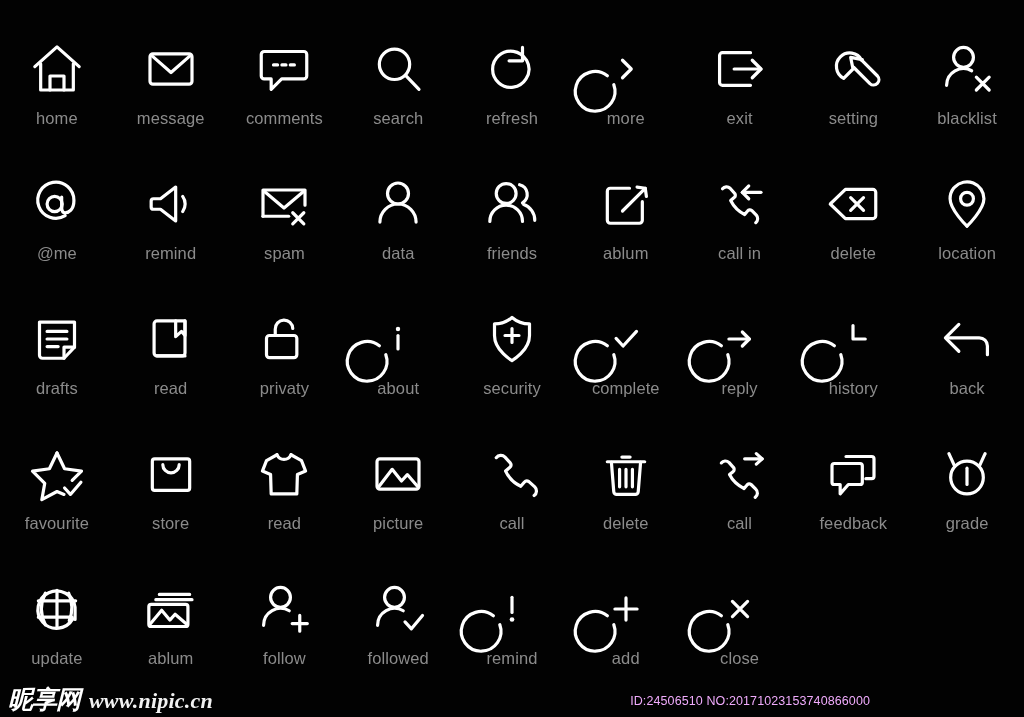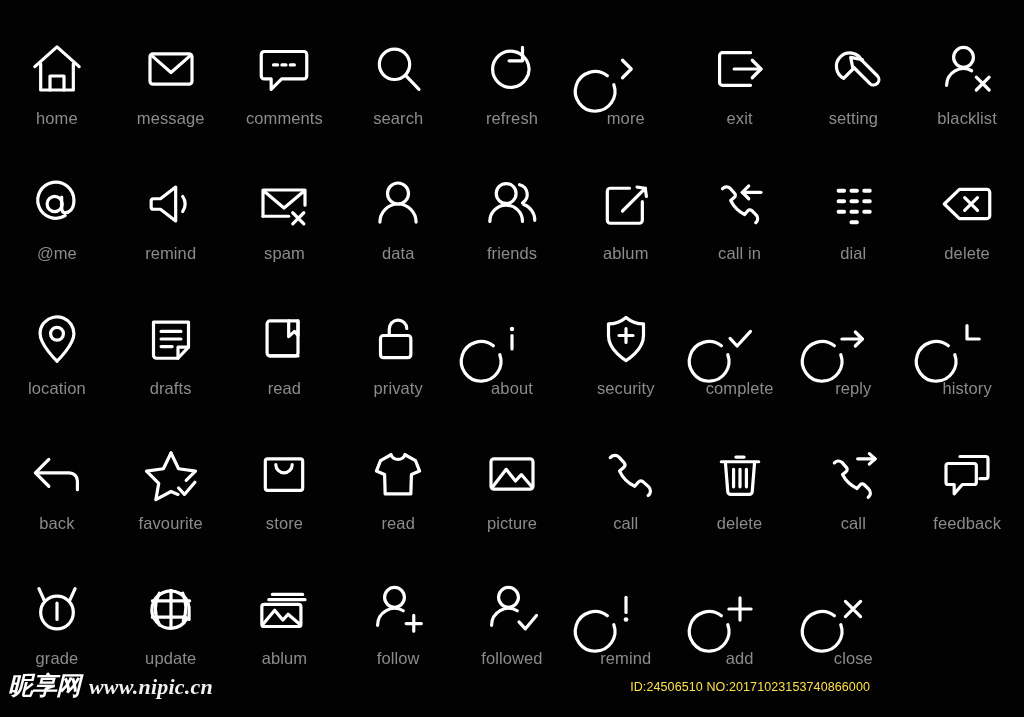--- a/index.html
+++ b/index.html
@@ -70,21 +70,21 @@
     color: #8b8b8b;
     letter-spacing: 0.1px;
     white-space: nowrap;
     text-align: center;
   }
 
   
   #footer {
     position: absolute;
     left: 0;
-    bottom: 14px;
+    bottom: 0;
     width: 884px;
     height: 36px;
     padding-left: 18px;
   }
 
   #watermark {
     position: absolute;
     left: 8px;
     bottom: 4px;
     display: flex;
@@ -111,21 +111,21 @@
     line-height: 25px;
     letter-spacing: 0.2px;
     margin-top: 28px;
   }
 
   #idline {
     position: absolute;
     right: 14px;
     bottom: 9px;
     font-size: 12.5px;
-    color: #fde047;
+    color: #f0abfc;
     letter-spacing: 0.1px;
     white-space: nowrap;
   }
 </style>
 </head>
 <body>
 
 <div id="sheet">
 
   <div id="icon-grid">
@@ -275,39 +275,20 @@
       </div>
       <div class="icon-cell">
         <div class="glyph-box">
           <svg viewBox="0 0 48 48">
             <path d="M9 11 A4.5 4.5 0 0 1 15.5 10.5 L19.5 15 A2.5 2.5 0 0 1 19 18.5 L16 21 C19 27 22 30 28 33 L30.5 30 A2.5 2.5 0 0 1 34 29.5 L38 33.5 A4.5 4.5 0 0 1 37.5 40" fill="none" stroke="#fff" stroke-width="3.2" stroke-linecap="round" stroke-linejoin="round"></path>
             <path d="M42 14 H26" fill="none" stroke="#fff" stroke-width="3.2" stroke-linecap="round" stroke-linejoin="round"></path>
             <path d="M31.5 8.5 L26 14 L31.5 19.5" fill="none" stroke="#fff" stroke-width="3.2" stroke-linecap="round" stroke-linejoin="round"></path>
           </svg>
         </div>
         <div class="icon-label">call in</div>
-      </div>
-      <div class="icon-cell">
-        <div class="glyph-box">
-          <svg viewBox="0 0 48 48">
-            <g fill="#fff" stroke="none">
-              <rect x="10" y="11" width="8" height="3.4" rx="1.5"></rect>
-              <rect x="21" y="11" width="8" height="3.4" rx="1.5"></rect>
-              <rect x="32" y="11" width="8" height="3.4" rx="1.5"></rect>
-              <rect x="10" y="20" width="8" height="3.4" rx="1.5"></rect>
-              <rect x="21" y="20" width="8" height="3.4" rx="1.5"></rect>
-              <rect x="32" y="20" width="8" height="3.4" rx="1.5"></rect>
-              <rect x="10" y="29" width="8" height="3.4" rx="1.5"></rect>
-              <rect x="21" y="29" width="8" height="3.4" rx="1.5"></rect>
-              <rect x="32" y="29" width="8" height="3.4" rx="1.5"></rect>
-              <rect x="21" y="38" width="8" height="3.4" rx="1.5"></rect>
-            </g>
-          </svg>
-        </div>
-        <div class="icon-label">dial</div>
       </div>
       <div class="icon-cell">
         <div class="glyph-box">
           <svg viewBox="0 0 48 48">
             <path d="M17.5 11.5 H41 A2.5 2.5 0 0 1 43.5 14 V34 A2.5 2.5 0 0 1 41 36.5 H17.5 L4.5 24 Z" fill="none" stroke="#fff" stroke-width="3.2" stroke-linecap="round" stroke-linejoin="round"></path>
             <path d="M22 18.5 L33 29.5 M33 18.5 L22 29.5" fill="none" stroke="#fff" stroke-width="3.2" stroke-linecap="round" stroke-linejoin="round"></path>
           </svg>
         </div>
         <div class="icon-label">delete</div>
       </div>

